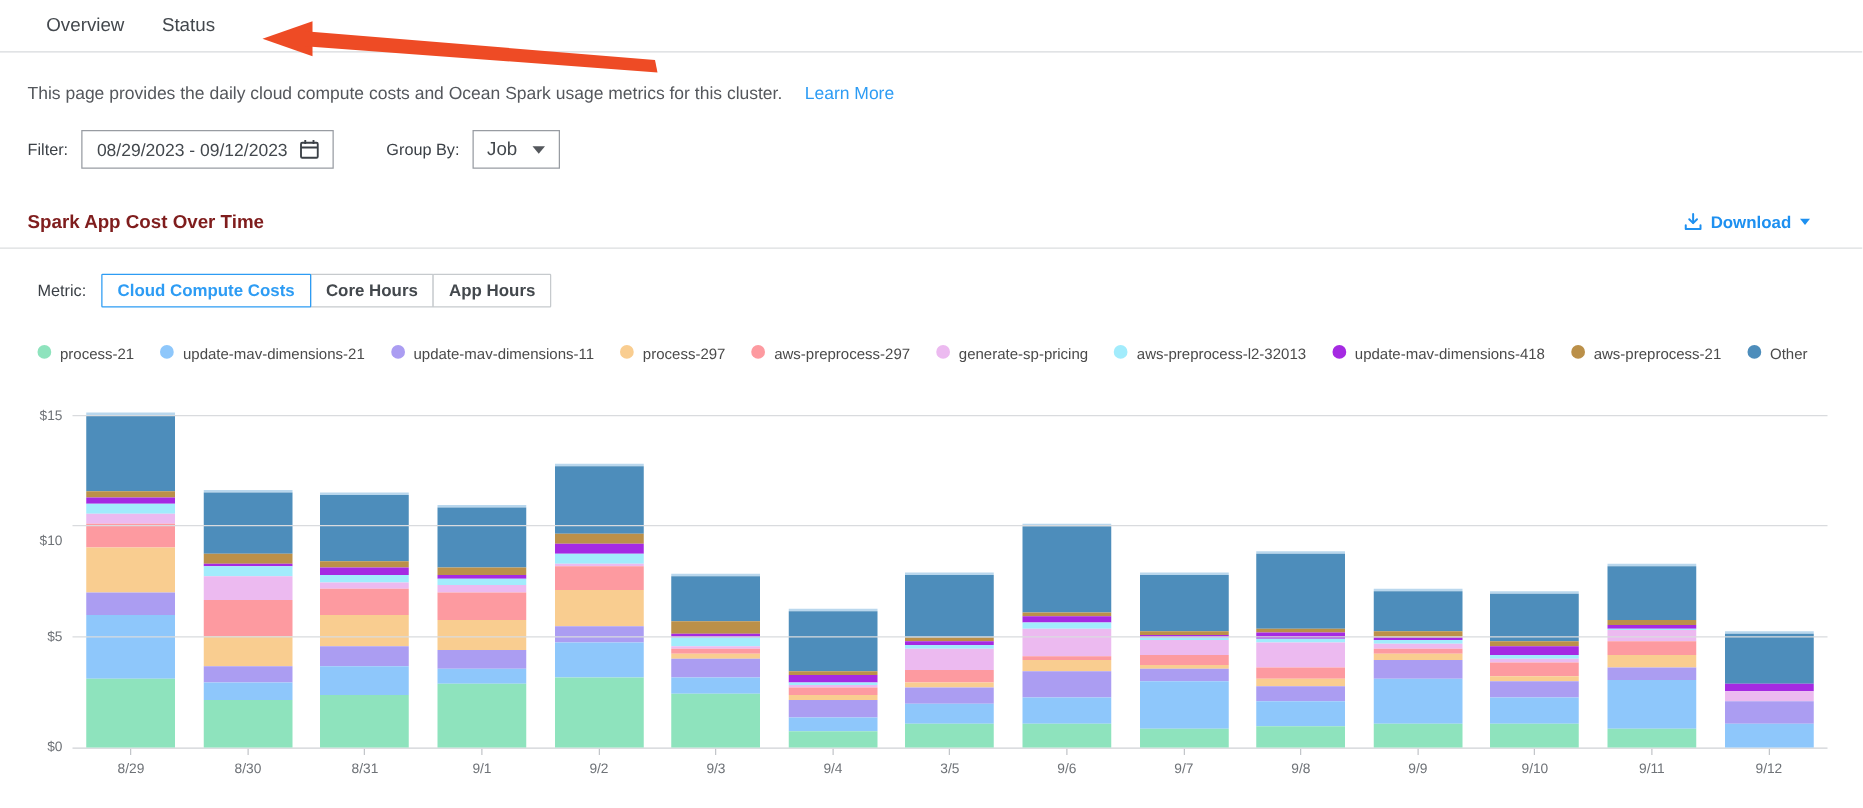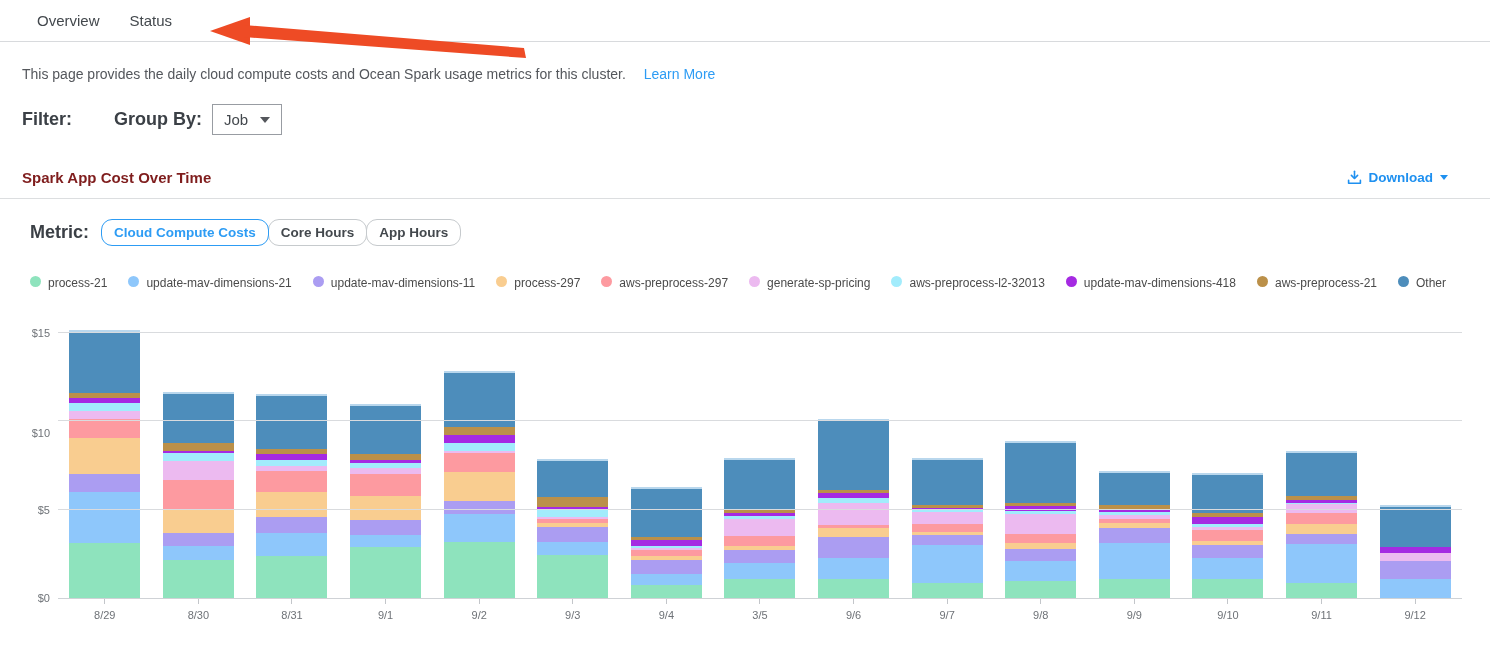--- a/index.html
+++ b/index.html
@@ -15,21 +15,21 @@
   .tab.active::after { content:""; position:absolute; left:0; right:0; bottom:-1px;
     height:3px; background:#2d9cf4; }
   .annot-arrow { position:absolute; left:208px; top:16px; pointer-events:none; z-index:5; }
 
   
   .desc { margin: 24px 22px 0; font-size: 14px; color: #54575c; }
   .desc a { color: #2d9cf4; text-decoration: none; margin-left: 14px; font-size: 14px; }
 
   
   .filter-row { margin: 22px 22px 0; display: flex; align-items: center; }
-  .lbl { font-size: 18px; font-weight: bold; color: #3b4046; }
+  .lbl { font-size: 13px; font-weight: normal; color: #3b4046; }
   .date-box { margin-left: 10px; display: flex; align-items: center; gap: 9px;
     border: 1px solid #989ca2; padding: 6px 10px 6px 12px; font-size: 14px;
     color: #43484d; background:#fff; cursor: pointer; }
   .group-by { margin-left: 42px; }
   .select-box { margin-left: 10px; display: flex; align-items: center; gap: 12px;
     border: 1px solid #989ca2; padding: 6px 11px; font-size: 15px; color: #43484d;
     background: #fff; cursor: pointer; }
   .caret-down { width:0; height:0; border-left:5px solid transparent;
     border-right:5px solid transparent; border-top:6px solid #54575c; }
 
@@ -40,21 +40,21 @@
   .download { display: flex; align-items: center; gap: 7px; color: #1e90f0;
     font-size: 13.5px; font-weight: bold; cursor: pointer; }
   .download .caret-down { border-top-color:#1e90f0; border-left-width:4px; border-right-width:4px; border-top-width:5px; }
   .divider { margin: 12px 0 0 0; border-bottom: 1px solid #dcdee0; }
 
   
   .metric-row { margin: 20px 22px 0 30px; display: flex; align-items: center; }
   .seg-group { display: inline-flex; margin-left: 12px; }
   .seg-btn { border: 1px solid #c6cacd; background: #fff; color: #43484d;
     font-size: 13.5px; font-weight: bold; padding: 5px 12px; margin-left: -1px;
-    cursor: pointer; border-radius: 11px; position: relative; }
+    cursor: pointer; border-radius: 1px; position: relative; }
   .seg-btn:first-child { margin-left: 0; }
   .seg-btn.active { border-color: #2d9cf4; color: #2d9cf4; z-index: 2; }
 
   
   .legend { margin: 30px 22px 0 30px; display: flex; align-items: center;
     flex-wrap: nowrap; gap: 21px; }
   .legend-item { display: flex; align-items: flex-start; gap: 7px; font-size: 12px;
     color: #4a4a4a; white-space: nowrap; }
   .legend-dot { width: 11px; height: 11px; border-radius: 50%; flex: none; }
 
@@ -86,20 +86,29 @@
   </svg>
 </div>
 
 <div class="desc">
   <span>This page provides the daily cloud compute costs and Ocean Spark usage metrics for this cluster.</span>
   <a href="#">Learn More</a>
 </div>
 
 <div class="filter-row">
   <span class="lbl">Filter:</span>
+  <div class="date-box">
+    <span>08/29/2023  -  09/12/2023</span>
+    <svg width="17" height="17" viewBox="0 0 17 17" fill="none" stroke="#3b4046" stroke-width="1.5">
+      <rect x="1.8" y="3.2" width="13.4" height="12" rx="1"></rect>
+      <line x1="1.8" y1="7" x2="15.2" y2="7"></line>
+      <line x1="5.2" y1="1" x2="5.2" y2="4.2"></line>
+      <line x1="11.8" y1="1" x2="11.8" y2="4.2"></line>
+    </svg>
+  </div>
   <span class="lbl group-by">Group By:</span>
   <div class="select-box">
     <span>Job</span>
     <span class="caret-down"></span>
   </div>
 </div>
 
 <div class="section-head">
   <div class="section-title">Spark App Cost Over Time</div>
   <div class="download">

